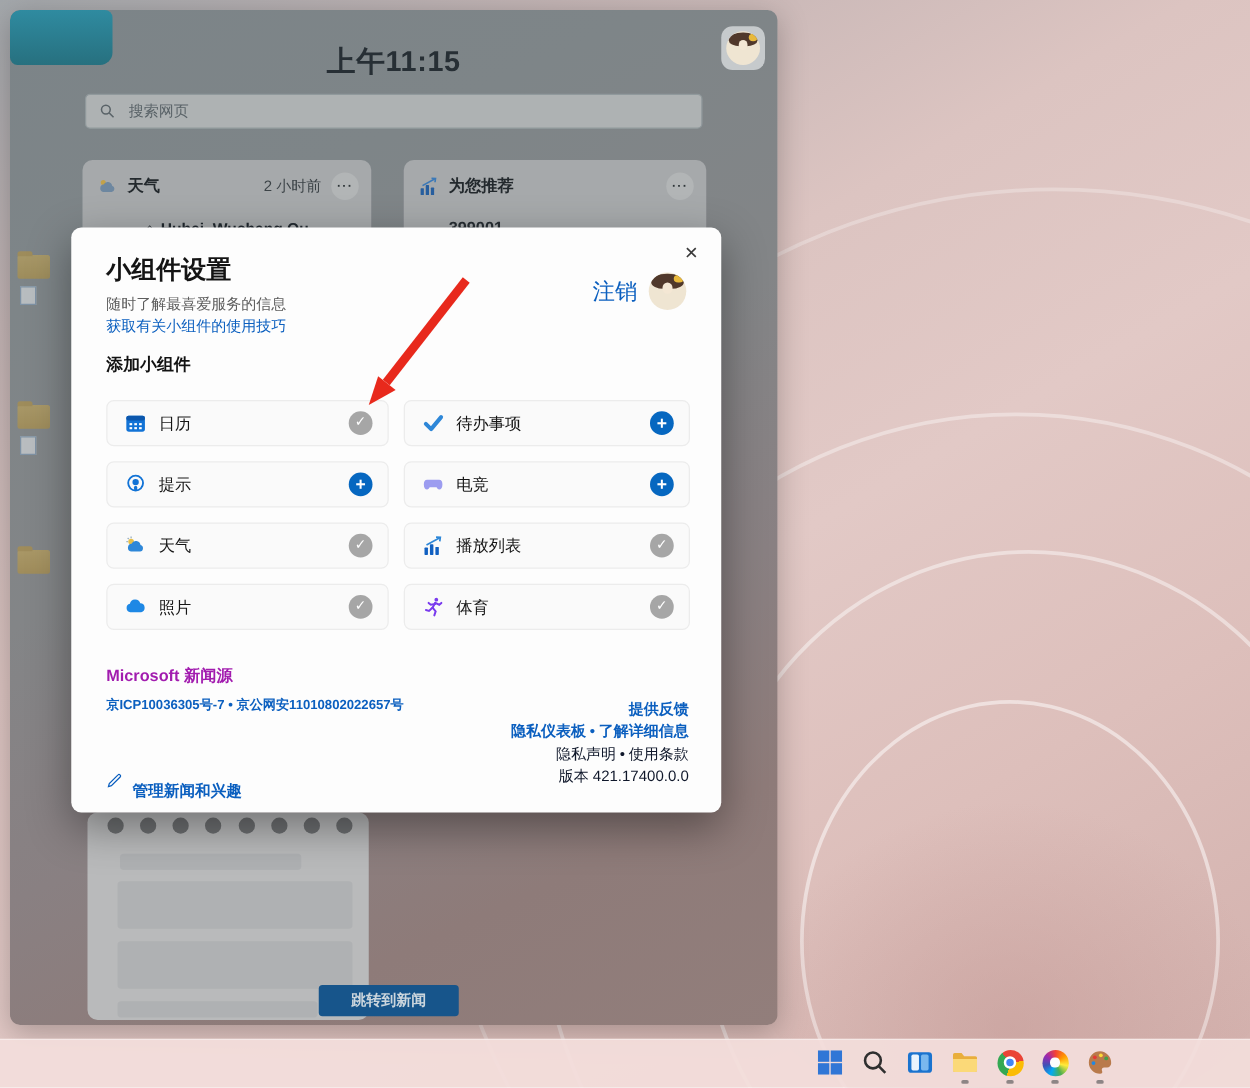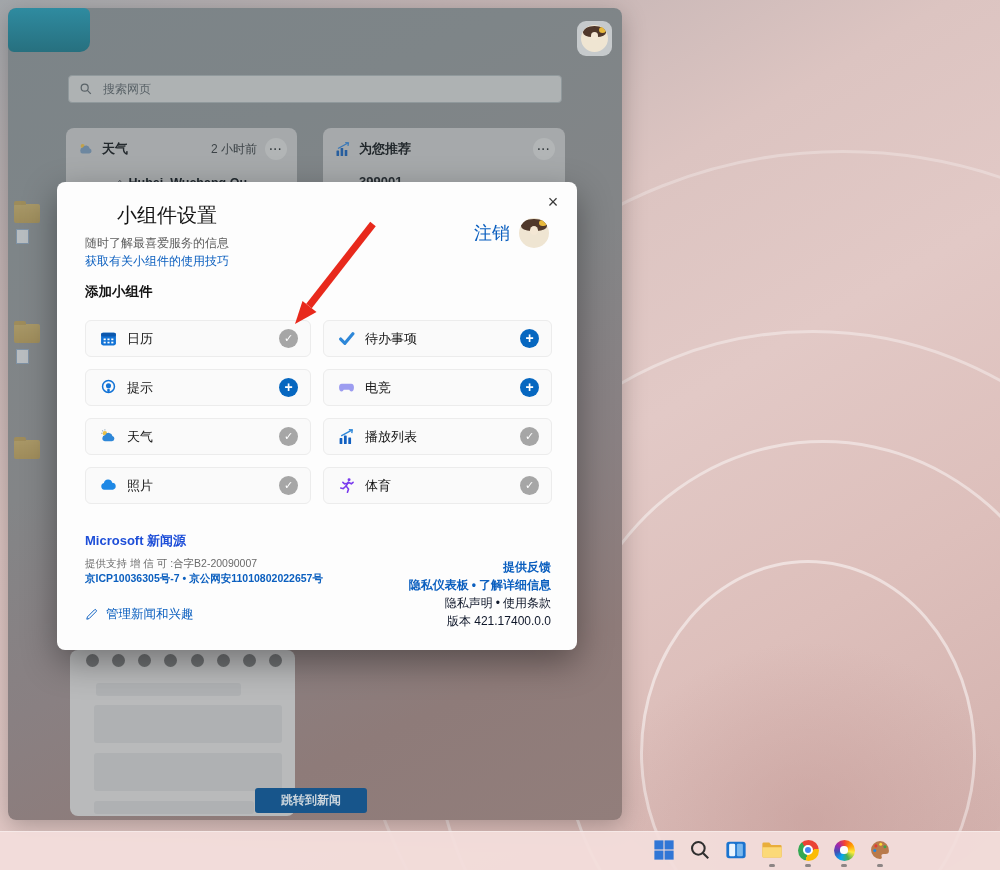--- a/index.html
+++ b/index.html
@@ -72,43 +72,43 @@
   .rings{position:absolute;left:16px;top:4px;width:196px;display:flex;justify-content:space-between;}
   .ring{width:13px;height:13px;border-radius:50%;background:#6e7072;}
   .phbar{position:absolute;background:#afb1b3;border-radius:3px;}
   .jumpbtn{position:absolute;left:247px;top:780px;width:112px;height:25px;border-radius:3px;background:#17558b;
     color:#ccd6dd;font-size:12px;font-weight:700;display:flex;align-items:center;justify-content:center;border:none;}
   
   .dialog{position:absolute;left:57px;top:182px;width:520px;height:468px;background:#fdfdfd;border-radius:8px;
     box-shadow:0 12px 34px rgba(0,0,0,.38);}
   .dlg-close{position:absolute;right:12px;top:8px;width:24px;height:24px;display:flex;align-items:center;justify-content:center;
     font-size:18px;color:#3a3a3a;cursor:default;}
-  .dlg-title{position:absolute;left:28px;top:20px;font-size:20px;font-weight:400;color:#141414;margin-left:32px;}
+  .dlg-title{position:absolute;left:28px;top:20px;font-size:20px;font-weight:700;color:#141414;}
   .dlg-sub{position:absolute;left:28px;top:53px;font-size:12px;color:#5d5d5d;}
   .dlg-tips{position:absolute;left:28px;top:71px;font-size:12px;color:#0b5fbf;}
   .dlg-signout{position:absolute;right:28px;top:36px;display:flex;align-items:center;gap:9px;}
   .dlg-signout .lbl{font-size:18px;color:#0b5fbf;}
   .dlg-signout .face{width:30px;height:30px;}
   .dlg-section{position:absolute;left:28px;top:101px;font-size:13.5px;font-weight:700;color:#121212;}
   .wgrid{position:absolute;left:28px;top:138px;display:grid;grid-template-columns:226px 229px;column-gap:12px;row-gap:11.5px;gap:12px;}
   .wbtn{height:37px;border-radius:6px;background:#fafafa;border:1px solid #ececec;box-sizing:border-box;
     display:flex;align-items:center;padding:0 12px 0 14px;gap:10px;}
   .wbtn svg{width:17px;height:17px;flex:0 0 auto;}
   .wlabel{font-size:13px;color:#161616;}
   .wstate{margin-left:auto;width:19px;height:19px;border-radius:50%;color:#fff;
     display:flex;align-items:center;justify-content:center;line-height:1;}
   .state-added .wstate{background:#a6a6a6;font-size:11px;font-weight:700;}
   .state-addable .wstate{background:#0667c0;font-size:14px;font-weight:700;padding-bottom:1px;box-sizing:border-box;}
   .foot-left{position:absolute;left:28px;top:350px;width:300px;}
-  .foot-title{font-size:13px;font-weight:700;color:#1d4ed8;margin-bottom:6px;}
+  .foot-title{font-size:13px;font-weight:700;color:#a21caf;margin-bottom:6px;}
   .foot-line{font-size:10.5px;color:#6a6a6a;line-height:14px;}
   .foot-icp{font-size:10.5px;color:#0b5fbf;font-weight:600;line-height:16px;}
   .manage{position:absolute;left:28px;top:424px;display:flex;align-items:center;gap:8px;}
   .manage svg{width:13px;height:13px;}
-  .manage .lbl{font-size:12.5px;font-weight:400;color:#0b5fbf;}
+  .manage .lbl{font-size:12.5px;font-weight:700;color:#0b5fbf;margin-top:19px;}
   .foot-right{position:absolute;right:26px;top:376px;text-align:right;font-size:12px;line-height:18px;}
   .fr-blue{color:#0b5fbf;font-weight:600;}
   .fr-gray{color:#0f172a;}
   .bullet{color:inherit;padding:0 3px;}
   .arrow-svg{position:absolute;left:0;top:0;width:520px;height:468px;pointer-events:none;}
 </style>
 </head>
 <body>
 
 <div class="wallpaper">
@@ -127,20 +127,21 @@
       <div class="ghost-file"></div>
   </div>
   <div class="ghost-group" style="left:6px;top:316px;">
     <div class="ghost-folder"></div>
       <div class="ghost-file"></div>
   </div>
   <div class="ghost-group" style="left:6px;top:432px;">
     <div class="ghost-folder"></div>
   </div>
 
+  <div class="panel-time">上午11:15</div>
 
   <div class="panel-avatar">
     <div class="face">
         <span class="bow"></span>
       </div>
   </div>
 
   <div class="searchbar">
     <svg viewBox="0 0 16 16" fill="none" stroke="#5a6368" stroke-width="1.4">
       <circle cx="6.5" cy="6.5" r="4"></circle>
@@ -296,21 +297,20 @@
         <path d="M9.6 5.8 L6.2 6.4 L4.6 5"></path>
         <path d="M7.6 8.5 L4.9 11 L2.6 10.4"></path>
       </svg>
       <span class="wlabel">体育</span>
       <span class="wstate">✓</span>
     </div>
   </div>
 
   <div class="foot-left">
     <div class="foot-title">Microsoft 新闻源</div>
-    <div class="foot-line">提供支持 增 信 可 :合字B2-20090007</div>
     <div class="foot-icp">
       <a>京ICP10036305号-7</a><span class="bullet">•</span><a>京公网安11010802022657号</a>
     </div>
   </div>
 
   <div class="manage">
     <svg viewBox="0 0 16 16" fill="none" stroke="#0b5fbf" stroke-width="1.2">
       <path d="M2.2 13.8 L3 10.9 L11.6 2.3 a1.3 1.3 0 0 1 1.9 0 l0.2 0.2 a1.3 1.3 0 0 1 0 1.9 L5.1 13 Z"></path>
     </svg>
     <span class="lbl">管理新闻和兴趣</span>

